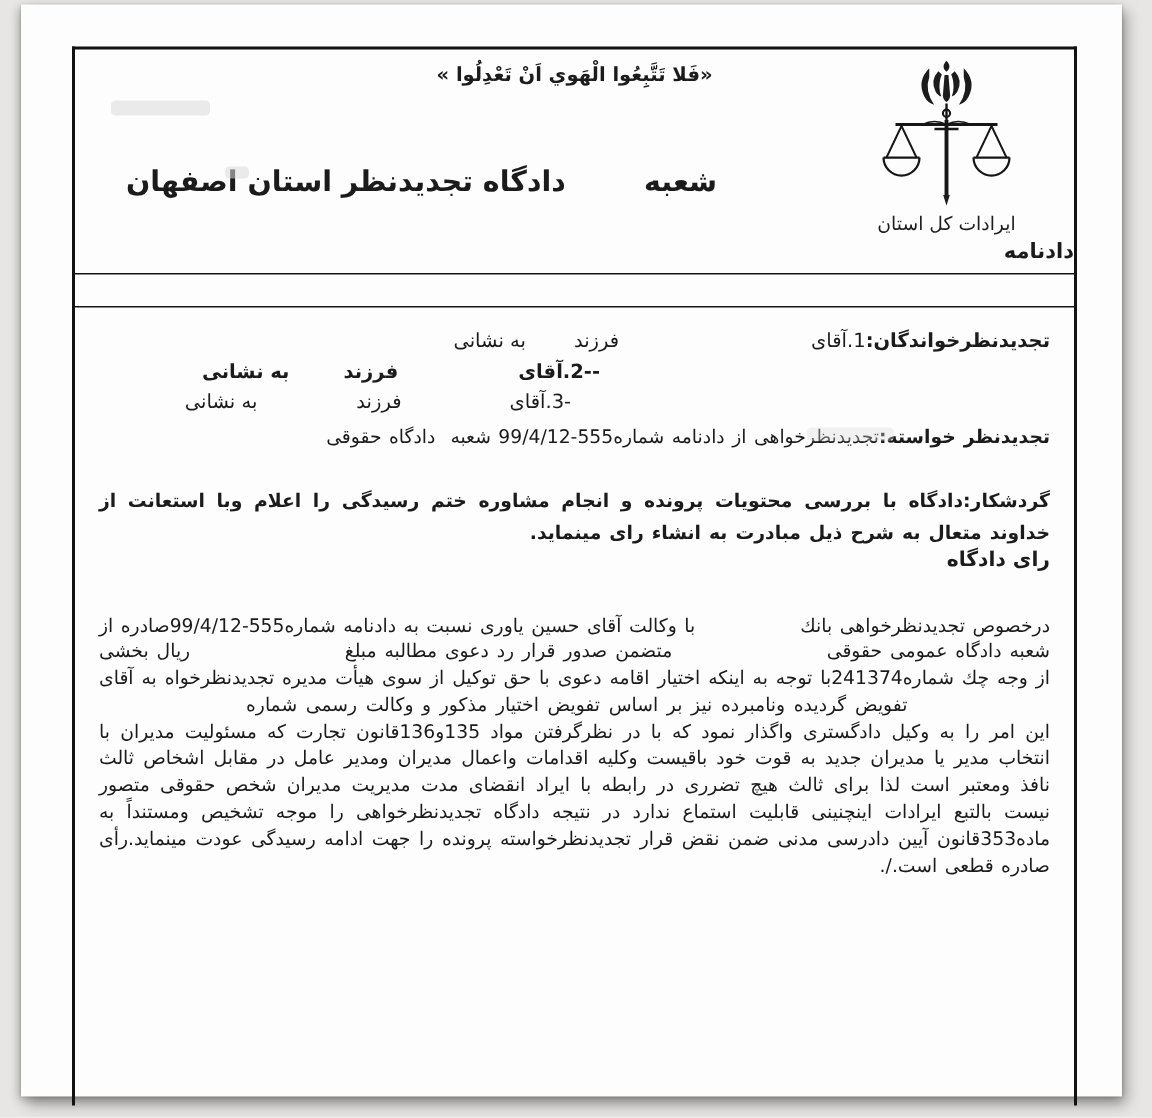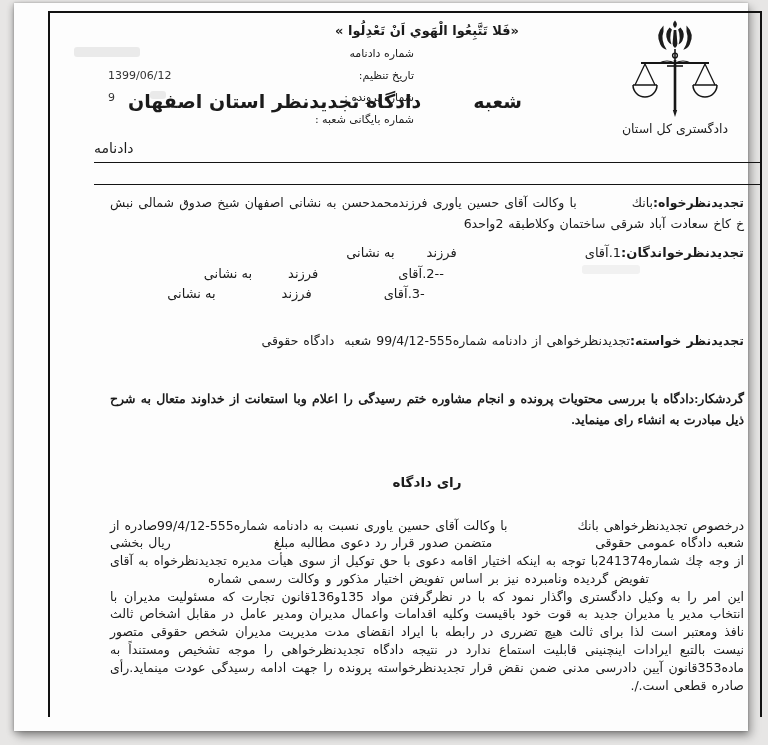--- a/index.html
+++ b/index.html
@@ -6,51 +6,51 @@
   body{
     width:768px;height:745px;background:#e7e6e5;overflow:hidden;position:relative;
     font-family:"DejaVu Sans",sans-serif;color:#1b1b1b;
   }
   .page{
     position:absolute;left:14px;top:3px;width:734px;height:728px;background:#fdfdfd;
     direction:rtl;
     box-shadow:0 0 2px rgba(0,0,0,.25), 3px 5px 9px rgba(0,0,0,.35), -2px 2px 6px rgba(0,0,0,.18);
   }
   .frame{
-    position:absolute;left:34px;top:8px;width:666px;height:704px;
-    border:2px solid #121212;border-bottom:none;box-sizing:content-box;padding-left:44px;
+    position:absolute;left:34px;top:28px;width:666px;height:704px;
+    border:2px solid #121212;border-bottom:none;box-sizing:content-box;
   }
   .verse{
     text-align:center;margin-top:10px;font-size:13px;font-weight:bold;letter-spacing:.5px;
   }
   .hdr{position:relative;height:98px;margin-top:4px;}
   .fields{position:absolute;top:0;right:346px;left:14px;}
   .f-row{display:flex;justify-content:space-between;align-items:center;height:22px;}
   .f-label{font-size:11px;color:#222;}
   .f-value{font-size:11px;direction:ltr;color:#333;}
   .court-line{position:absolute;top:48px;right:238px;font-weight:bold;font-size:19px;white-space:nowrap;}
   .emblem{position:absolute;top:6px;right:10px;width:150px;text-align:center;}
   .emblem svg{display:block;margin:0 auto;}
   .emblem-label{font-size:12.5px;margin-top:2px;color:#1d1d1d;}
-  .doc-title{text-align:left;font-weight:normal;font-size:14px;height:22px;}
+  .doc-title{text-align:right;font-weight:bold;font-size:14px;height:22px;}
   .rule{border-top:1.5px solid #141414;}
   .blank-band{height:21px;}
   .body{padding:4px 16px 0 16px;}
   .para{font-size:12.5px;line-height:21px;text-align:justify;margin:0;word-spacing:1px;}
   .b{font-weight:bold;}
   .gap{display:inline-block;height:1px;vertical-align:baseline;}
   .appellant{margin-top:3px;}
   .app-rows{margin-top:9px;font-size:13px;}
   .app-rows div{line-height:20.5px;white-space:nowrap;}
-  .app-rows div:nth-of-type(2){padding-right:300px;}
+  .app-rows div:nth-of-type(2){padding-right:300px;font-weight:bold;}
   .app-rows div:nth-of-type(3){padding-right:262px;text-align:center;}
   .app-rows div:nth-of-type(4){padding-right:260px;}
-  .request{margin-top:26px;font-size:12.5px;line-height:20px;}
-  .process{margin-top:38px;font-weight:bold;font-family:Liberation Serif, serif;}
-  .verdict-head{margin-top:43px;text-align:center;font-weight:bold;font-size:13.5px;}
+  .request{margin-top:1px;font-size:12.5px;line-height:20px;}
+  .process{margin-top:22px;font-weight:bold;}
+  .verdict-head{text-align:right;font-weight:bold;font-size:13.5px;}
   .verdict{margin-top:27px;font-size:12.5px;line-height:17.8px;}
   .smudge{position:absolute;background:#dadada;opacity:.55;border-radius:3px;}
   .sm1{left:24px;top:34px;width:66px;height:10px;}
   .sm2{left:100px;top:78px;width:16px;height:8px;}
   .sm3{right:120px;top:252px;width:58px;height:9px;opacity:.35;}
 </style>
 </head>
 <body>
 
 <div class="page">
@@ -81,54 +81,35 @@
           <line x1="46" y1="41" x2="46" y2="91" stroke-width="2.6"></line>
           <path d="M43.8 91 L46 98 L48.2 91 z" fill="#1c1c1c" stroke="none"></path>
 
           <path d="M16 45 L6 66 M16 45 L26 66" stroke-width="1.3"></path>
           <path d="M4 66 H28 M4 66 A12 12 0 0 0 28 66" stroke-width="1.5"></path>
 
           <path d="M76 45 L66 66 M76 45 L86 66" stroke-width="1.3"></path>
           <path d="M64 66 H88 M64 66 A12 12 0 0 0 88 66" stroke-width="1.5"></path>
         </svg>
       </span>
-      <div class="emblem-label">دادگستری كل استان</div>
+      <div class="emblem-label">ایرادات كل استان</div>
     </div>
 
     <div class="hdr">
-      <div class="fields">
-        <div class="f-row">
-          <span class="f-label">شماره دادنامه</span>
-          <span class="f-value"></span>
-        </div>
-        <div class="f-row">
-          <span class="f-label">تاریخ تنظیم:</span>
-          <span class="f-value">1399/06/12</span>
-        </div>
-        <div class="f-row">
-          <span class="f-label">شماره پرونده :</span>
-          <span class="f-value">9</span>
-        </div>
-        <div class="f-row">
-          <span class="f-label">شماره بایگانی شعبه :</span>
-          <span class="f-value"></span>
-        </div>
-      </div>
       <div class="court-line">شعبه<span class="gap" style="width: 52px;"></span>دادگاه تجدیدنظر استان اصفهان</div>
     </div>
 
     <div class="doc-title">دادنامه</div>
 
     <div class="rule"></div>
     <div class="blank-band"></div>
     <div class="rule"></div>
 
     <div class="body">
 
-      <p class="para appellant"><span class="b">تجدیدنظرخواه:</span><span>بانك<span class="gap" style="width: 55px;"></span>با وكالت آقای حسین یاوری فرزندمحمدحسن به نشانی اصفهان شیخ صدوق شمالی نبش خ كاخ سعادت آباد شرقی ساختمان وكلاطبقه 2واحد6</span></p>
 
       <div class="app-rows">
         <div><span class="b">تجدیدنظرخواندگان:</span><span>1.آقای<span class="gap" style="width: 128px;"></span>فرزند<span class="gap" style="width: 32px;"></span>به نشانی</span></div>
         <div>--2.آقای<span class="gap" style="width: 80px;"></span>فرزند<span class="gap" style="width: 36px;"></span>به نشانی</div>
         <div>-3.آقای<span class="gap" style="width: 72px;"></span>فرزند<span class="gap" style="width: 66px;"></span>به نشانی</div>
       </div>
 
       <p class="para request"><span class="b">تجدیدنظر خواسته:</span><span>تجدیدنظرخواهی از دادنامه شماره555-99/4/12 شعبه<span class="gap" style="width: 10px;"></span>دادگاه حقوقی</span></p>
 
       <p class="para process"><span>گردشكار:</span><span>دادگاه با بررسی محتویات پرونده و انجام مشاوره ختم رسیدگی را اعلام وبا استعانت از خداوند متعال به شرح ذیل مبادرت به انشاء رای مینماید.</span></p>

